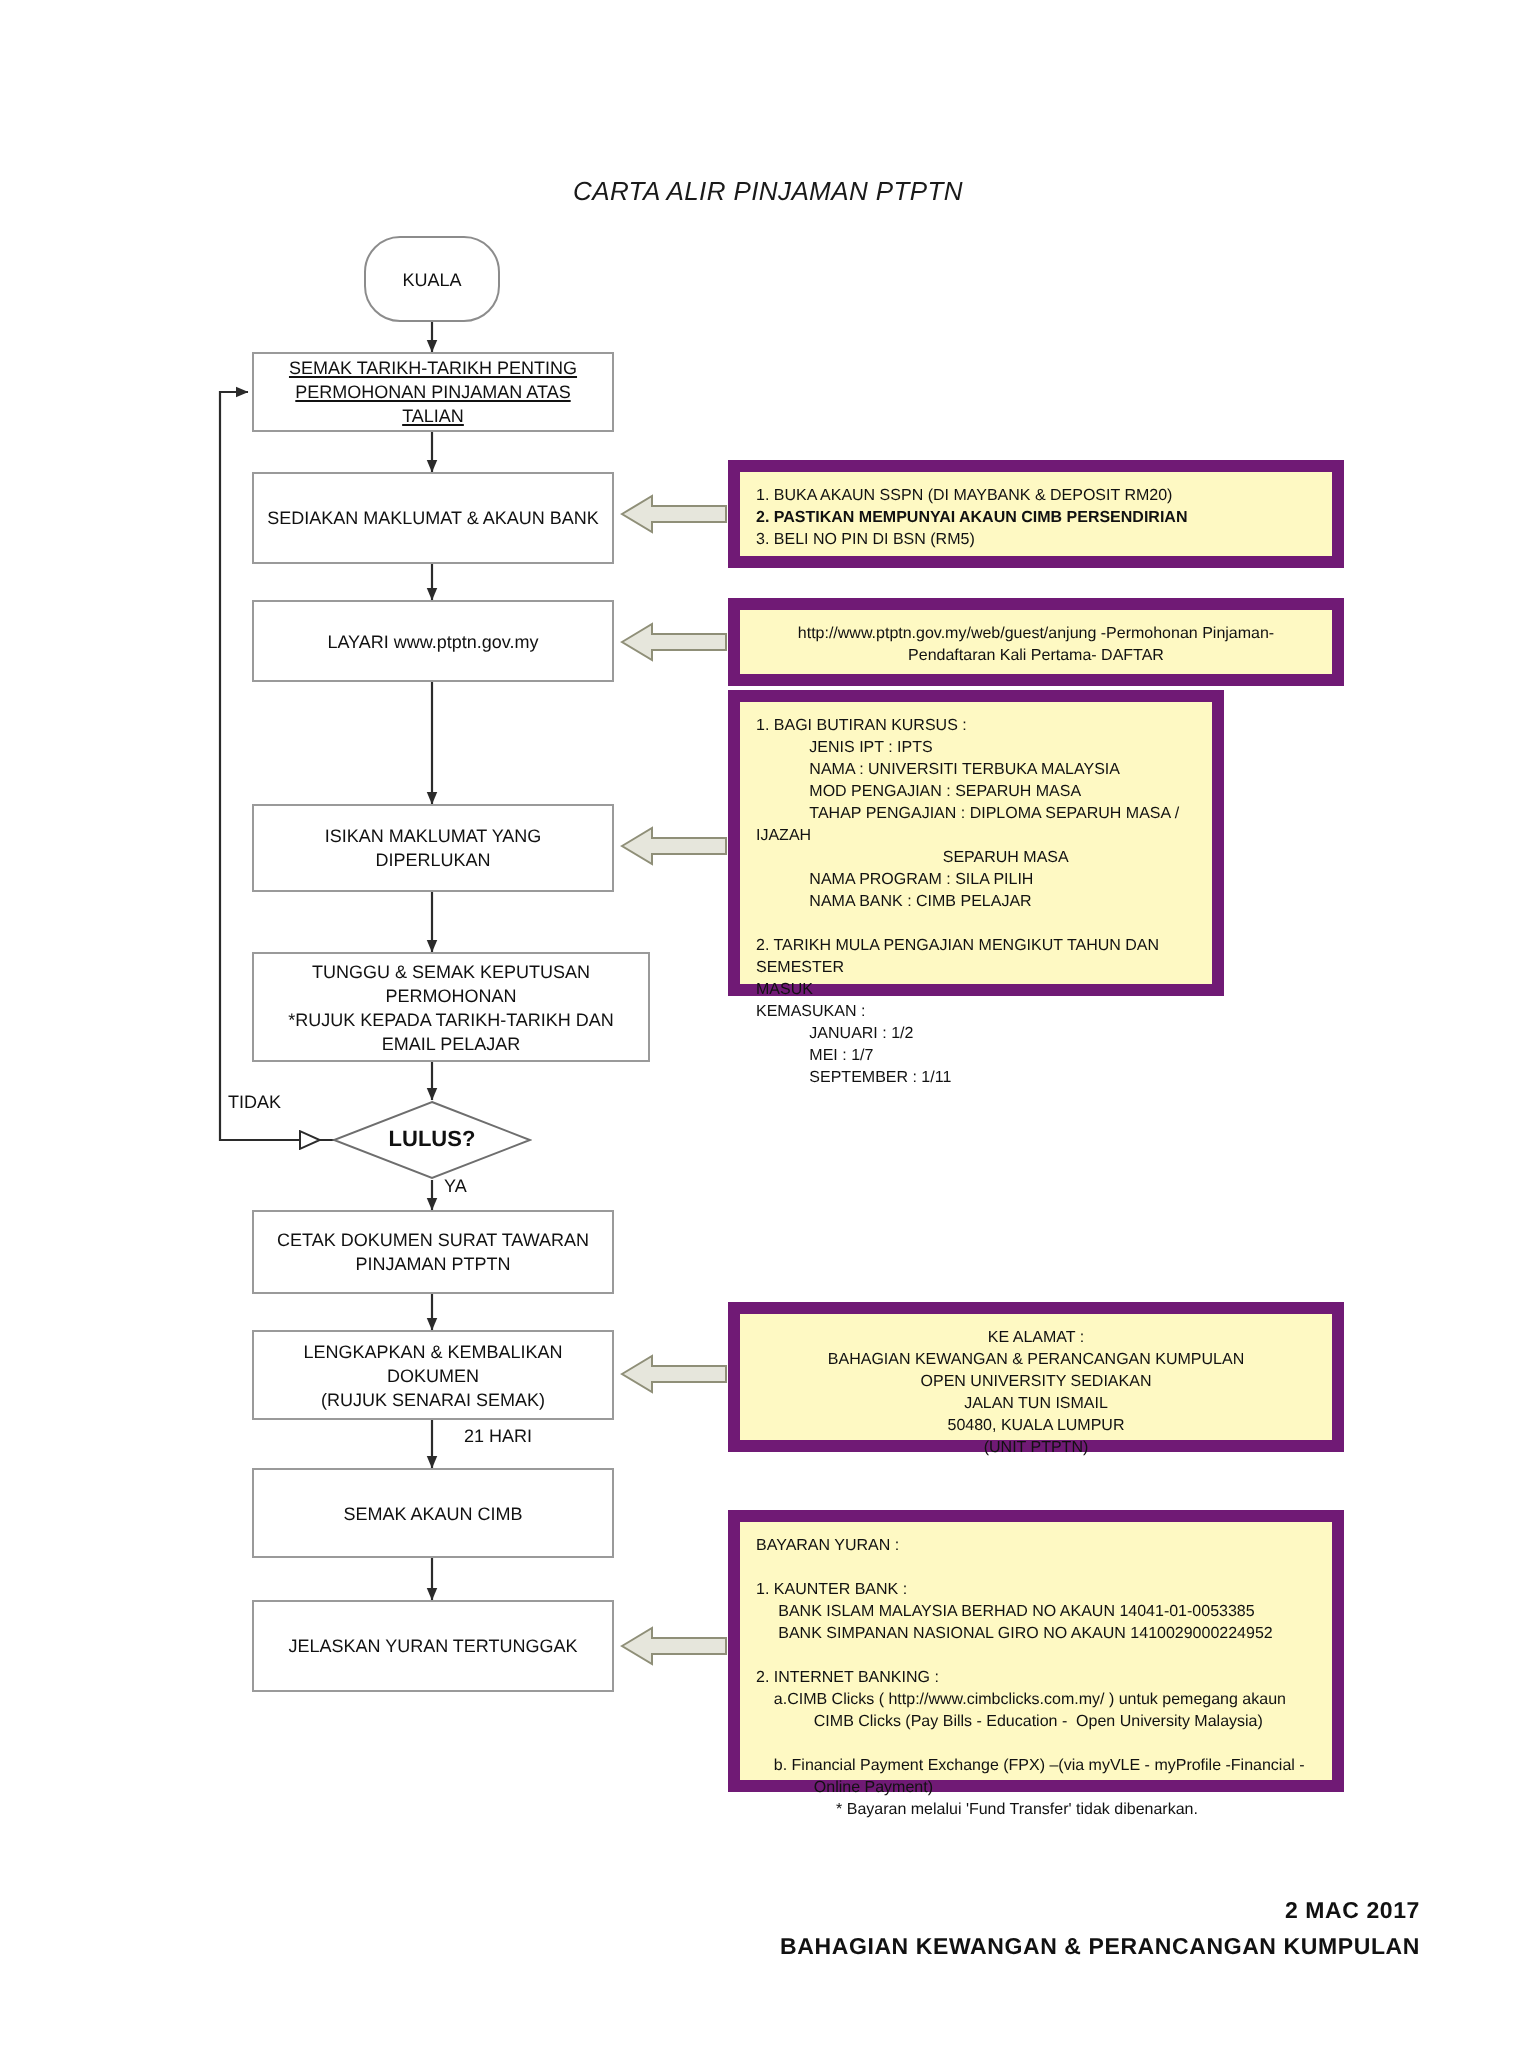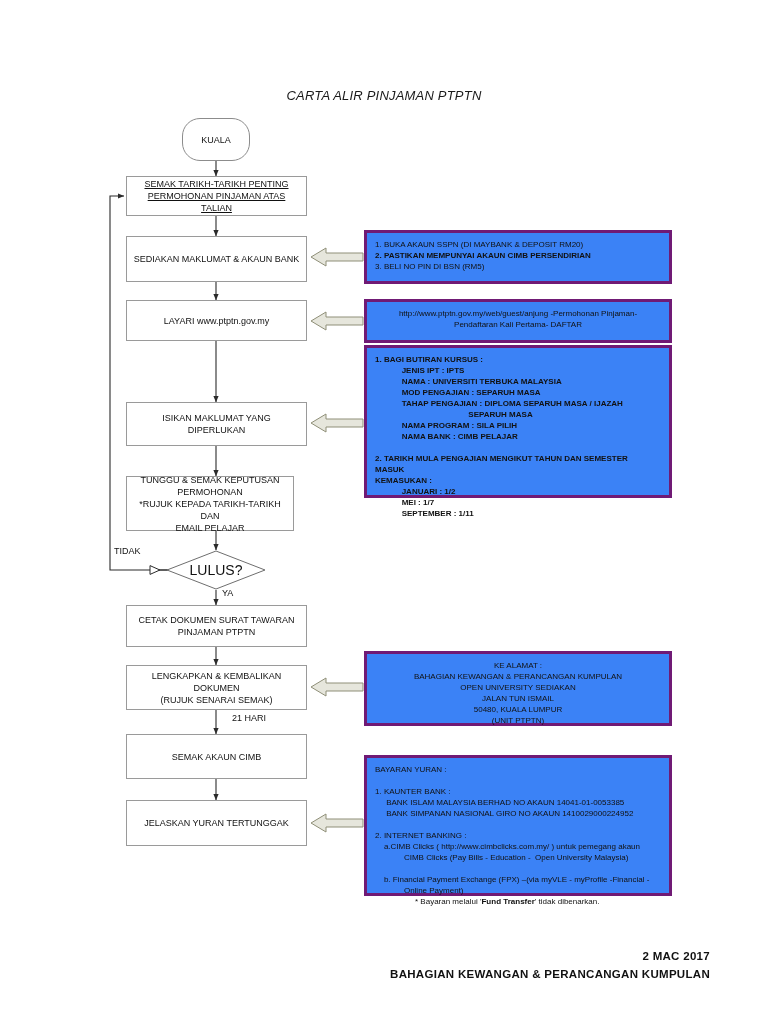--- a/index.html
+++ b/index.html
@@ -60,22 +60,23 @@
     position: absolute;
   }
   .diamond-wrap svg { display: block; }
   .diamond-label {
     position: absolute;
     left: 0; top: 0;
     width: 100%; height: 100%;
     display: flex;
     align-items: center;
     justify-content: center;
-    font-size: 14px;
+    font-size: 11px;
     color: #111;
+    font-weight: bold;
   }
 
   
   #connectors {
     position: absolute;
     left: 0; top: 0;
     width: 768px;
     height: 1024px;
     pointer-events: none;
   }
@@ -85,22 +86,22 @@
     position: absolute;
     font-size: 9px;
     color: #111;
     white-space: nowrap;
   }
 
   
   .note {
     position: absolute;
     box-sizing: border-box;
-    border: 3px solid #701a75;
-    background: #3b82f6;
+    border: 6px solid #701a75;
+    background: #fef9c3;
     font-size: 8px;
     line-height: 11px;
     color: #111111;
     padding: 6px 8px;
   }
   .note .row { display: block; white-space: pre-wrap; }
   .note .row.b { font-weight: bold; }
   .note.center { text-align: center; }
   .note.center .row { text-align: center; }
 
@@ -190,21 +191,21 @@
       <span>LAYARI www.ptptn.gov.my</span>
     </div>
   </div>
 
   <div class="node" style="left:126px; top:402px; width:181px; height:44px;">
     <div class="lines">
       <span>ISIKAN MAKLUMAT YANG DIPERLUKAN</span>
     </div>
   </div>
 
-  <div class="node" style="left:126px; top:476px; width:168px; height:55px;">
+  <div class="node" style="left:126px; top:476px; width:199px; height:55px;">
     <div class="lines">
       <span>TUNGGU &amp; SEMAK KEPUTUSAN</span>
       <span>PERMOHONAN</span>
       <span>*RUJUK KEPADA TARIKH-TARIKH DAN</span>
       <span>EMAIL PELAJAR</span>
     </div>
   </div>
 
   <div class="diamond-wrap" style="left:166px; top:550px; width:100px; height:40px;">
     <svg width="100" height="40" viewBox="0 0 100 40">
@@ -277,21 +278,21 @@
       <span class="row">1. BUKA AKAUN SSPN (DI MAYBANK &amp; DEPOSIT RM20)</span>
       <span class="row b">2. PASTIKAN MEMPUNYAI AKAUN CIMB PERSENDIRIAN</span>
       <span class="row">3. BELI NO PIN DI BSN (RM5)</span>
     </div>
 
   <div class="note center" style="left:364px; top:299px; width:308px; height:44px;" id="note-laman-web">
       <span class="row">http://www.ptptn.gov.my/web/guest/anjung -Permohonan Pinjaman-</span>
       <span class="row">Pendaftaran Kali Pertama- DAFTAR</span>
     </div>
 
-  <div class="note" style="left:364px; top:345px; width:308px; height:153px;font-weight:bold;" id="note-butiran-kursus">
+  <div class="note" style="left:364px; top:345px; width:248px; height:153px;" id="note-butiran-kursus">
       <span class="row">1. BAGI BUTIRAN KURSUS :</span>
       <span class="row">            JENIS IPT : IPTS</span>
       <span class="row">            NAMA : UNIVERSITI TERBUKA MALAYSIA</span>
       <span class="row">            MOD PENGAJIAN : SEPARUH MASA</span>
       <span class="row">            TAHAP PENGAJIAN : DIPLOMA SEPARUH MASA / IJAZAH</span>
       <span class="row">                                          SEPARUH MASA</span>
       <span class="row">            NAMA PROGRAM : SILA PILIH</span>
       <span class="row">            NAMA BANK : CIMB PELAJAR</span>
       <span class="row">&nbsp;</span>
       <span class="row">2. TARIKH MULA PENGAJIAN MENGIKUT TAHUN DAN SEMESTER</span>
@@ -317,19 +318,19 @@
       <span class="row">1. KAUNTER BANK :</span>
       <span class="row">     BANK ISLAM MALAYSIA BERHAD NO AKAUN 14041-01-0053385</span>
       <span class="row">     BANK SIMPANAN NASIONAL GIRO NO AKAUN 1410029000224952</span>
       <span class="row">&nbsp;</span>
       <span class="row">2. INTERNET BANKING :</span>
       <span class="row">    a.CIMB Clicks ( http://www.cimbclicks.com.my/ ) untuk pemegang akaun</span>
       <span class="row">             CIMB Clicks (Pay Bills - Education -  Open University Malaysia)</span>
       <span class="row">&nbsp;</span>
       <span class="row">    b. Financial Payment Exchange (FPX) –(via myVLE - myProfile -Financial -</span>
       <span class="row">             Online Payment)</span>
-      <span class="row"><span>                  * Bayaran melalui '</span><span style="font-weight: bold; text-align: center;">Fund Transfer</span><span>' tidak dibenarkan.</span></span>
+      <span class="row"><span>                  * Bayaran melalui '</span><span style="font-weight: normal; text-align: center;">Fund Transfer</span><span>' tidak dibenarkan.</span></span>
     </div>
 
   <div class="footer" style="top:948px;">2 MAC 2017</div>
   <div class="footer" style="top:966px;">BAHAGIAN KEWANGAN &amp; PERANCANGAN KUMPULAN</div>
 
 </div>
 
 </body></html>

